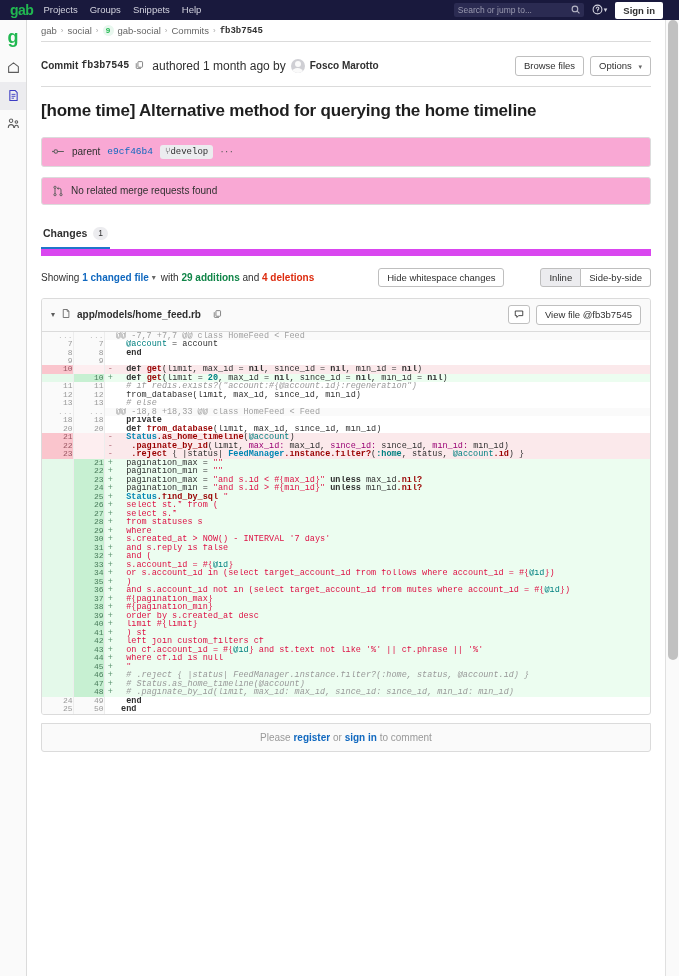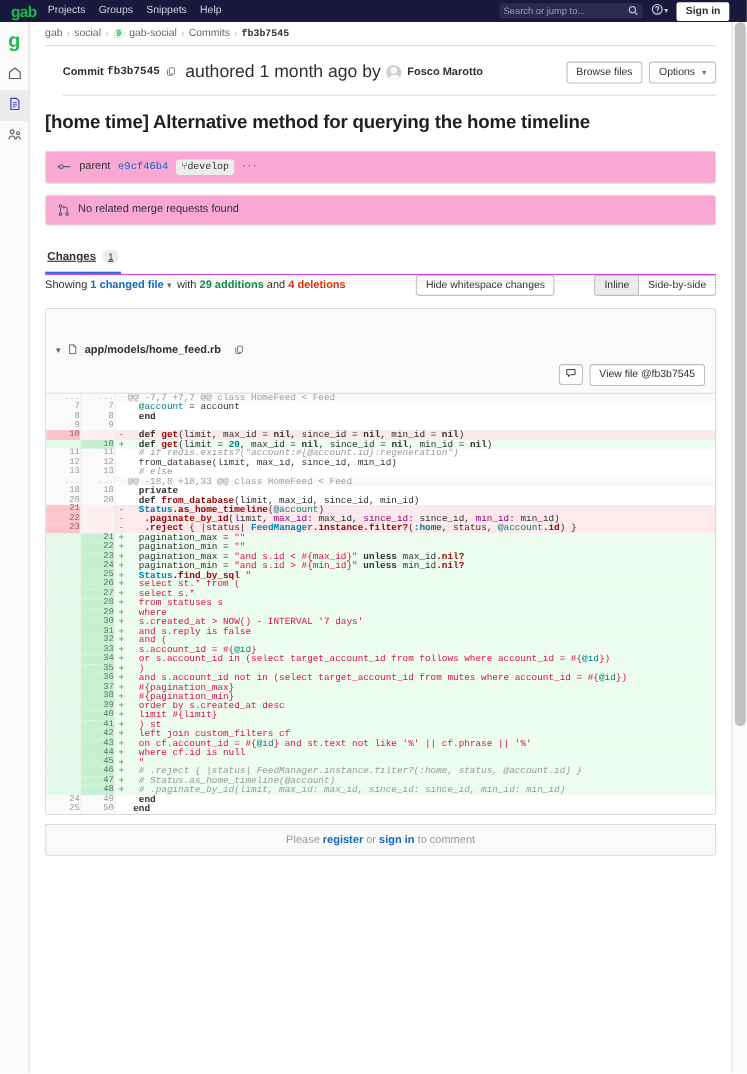--- a/index.html
+++ b/index.html
@@ -137,26 +137,25 @@
     line-height: 1;
   }
   #breadcrumb .last { color: #303030; font-weight: 700; font-family: "Liberation Mono", monospace; font-size: 9px;}
 
   
   .commit-head {
     display: flex;
     align-items: center;
     padding: 4px 0 10px 0;
     border-bottom: 1px solid #dbdbdb;
-    margin-left: 16px;
   }
   .commit-head .ch-title { font-size: 10px; font-weight: 700; color: #303030; }
   .commit-head .sha { font-family: "Liberation Mono", monospace; }
   .copy-ico { margin: 0 6px; color: #666; font-size: 9px; }
-  .commit-head .meta { font-size: 16px; color: #303030; margin-left: 2px; }
+  .commit-head .meta { font-size: 12px; color: #303030; margin-left: 2px; }
   .avatar-sm {
     width: 14px; height: 14px; border-radius: 50%;
     background: #cfcfd4;
     display: inline-block;
     margin: 0 5px 0 5px;
     position: relative;
     overflow: hidden;
     vertical-align: middle;
   }
   .avatar-sm::before {
@@ -210,23 +209,23 @@
     padding: 2px 5px;
     font-size: 9px;
     color: #303030;
     font-family: "Liberation Mono", monospace;
   }
   .dots-btn { color: #5c5c5c; font-size: 11px; letter-spacing: 1px; line-height: 1; }
 
   
   .tabs {
     display: flex;
-    border-bottom: 1px solid #d946ef;
+    border-bottom: 7px solid #d946ef;
     margin-top: 16px;
-    text-decoration: underline;
+    margin-bottom: 12px;
   }
   .tab {
     font-size: 10.5px;
     font-weight: 700;
     color: #303030;
     padding: 6px 2px 7px 2px;
     border-bottom: 2px solid #1f75cb;
     display: flex; align-items: center; gap: 6px;
   }
   .tab .badge {
@@ -273,21 +272,21 @@
     gap: 6px;
     padding: 6px 9px;
   }
   .file-head .chev { color: #5c5c5c; font-size: 8px; }
   .file-head .fname {
     font-weight: 700;
     font-size: 10px;
     color: #303030;
     font-family: "Liberation Sans", sans-serif;
   }
-  .file-head .fright { margin-left: auto; display: flex; gap: 6px; align-items: center; margin-top: 44px; }
+  .file-head .fright { margin-left: auto; display: flex; gap: 6px; align-items: center; }
   .icon-btn {
     border: 1px solid #bfbfbf;
     background: #fff;
     border-radius: 3px;
     width: 22px; height: 19px;
     display: flex; align-items: center; justify-content: center;
     color: #303030;
   }
 
   

